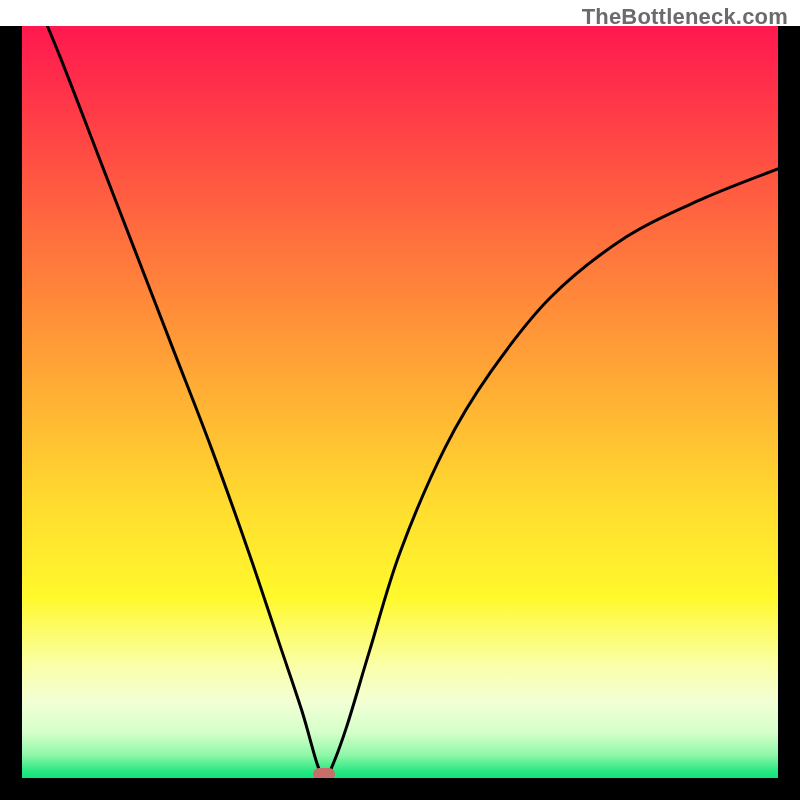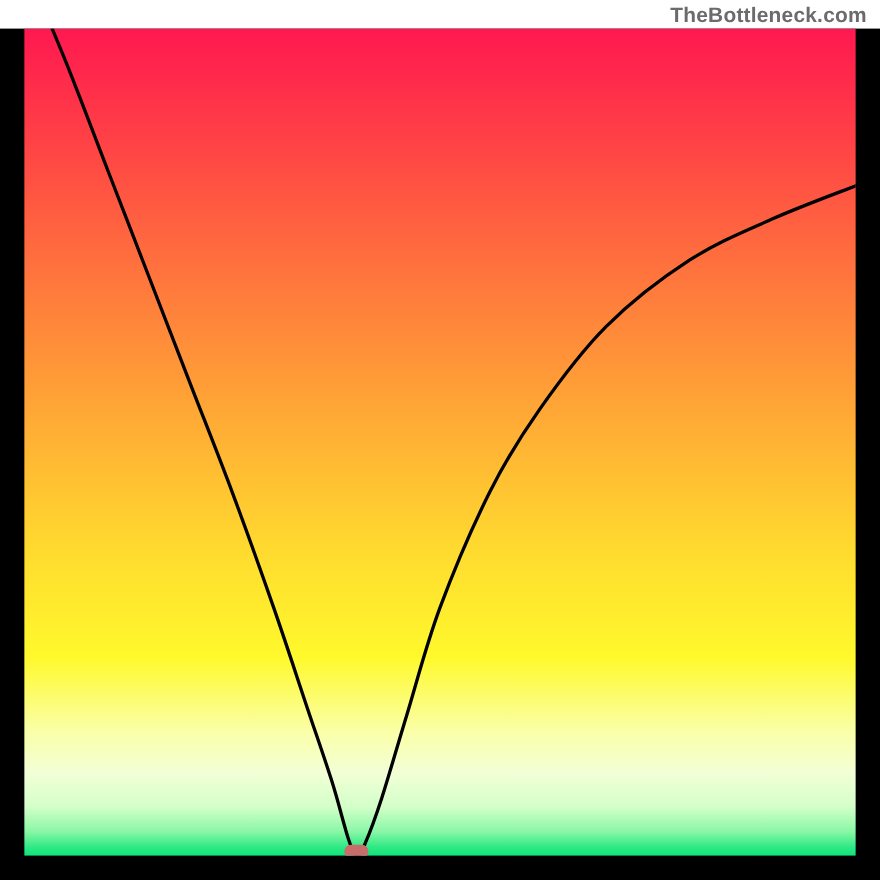--- a/index.html
+++ b/index.html
@@ -10,21 +10,21 @@
   }
   .stage {
     position: relative;
     width: 800px;
     height: 800px;
   }
   .watermark {
     position: absolute;
     top: 4px;
     right: 12px;
-    font-size: 19px;
+    font-size: 22px;
     font-weight: 600;
     color: #6b6b6b;
     letter-spacing: 0.2px;
     z-index: 10;
     user-select: none;
   }
   .plot-outer {
     position: absolute;
     left: 0;
     top: 26px;

